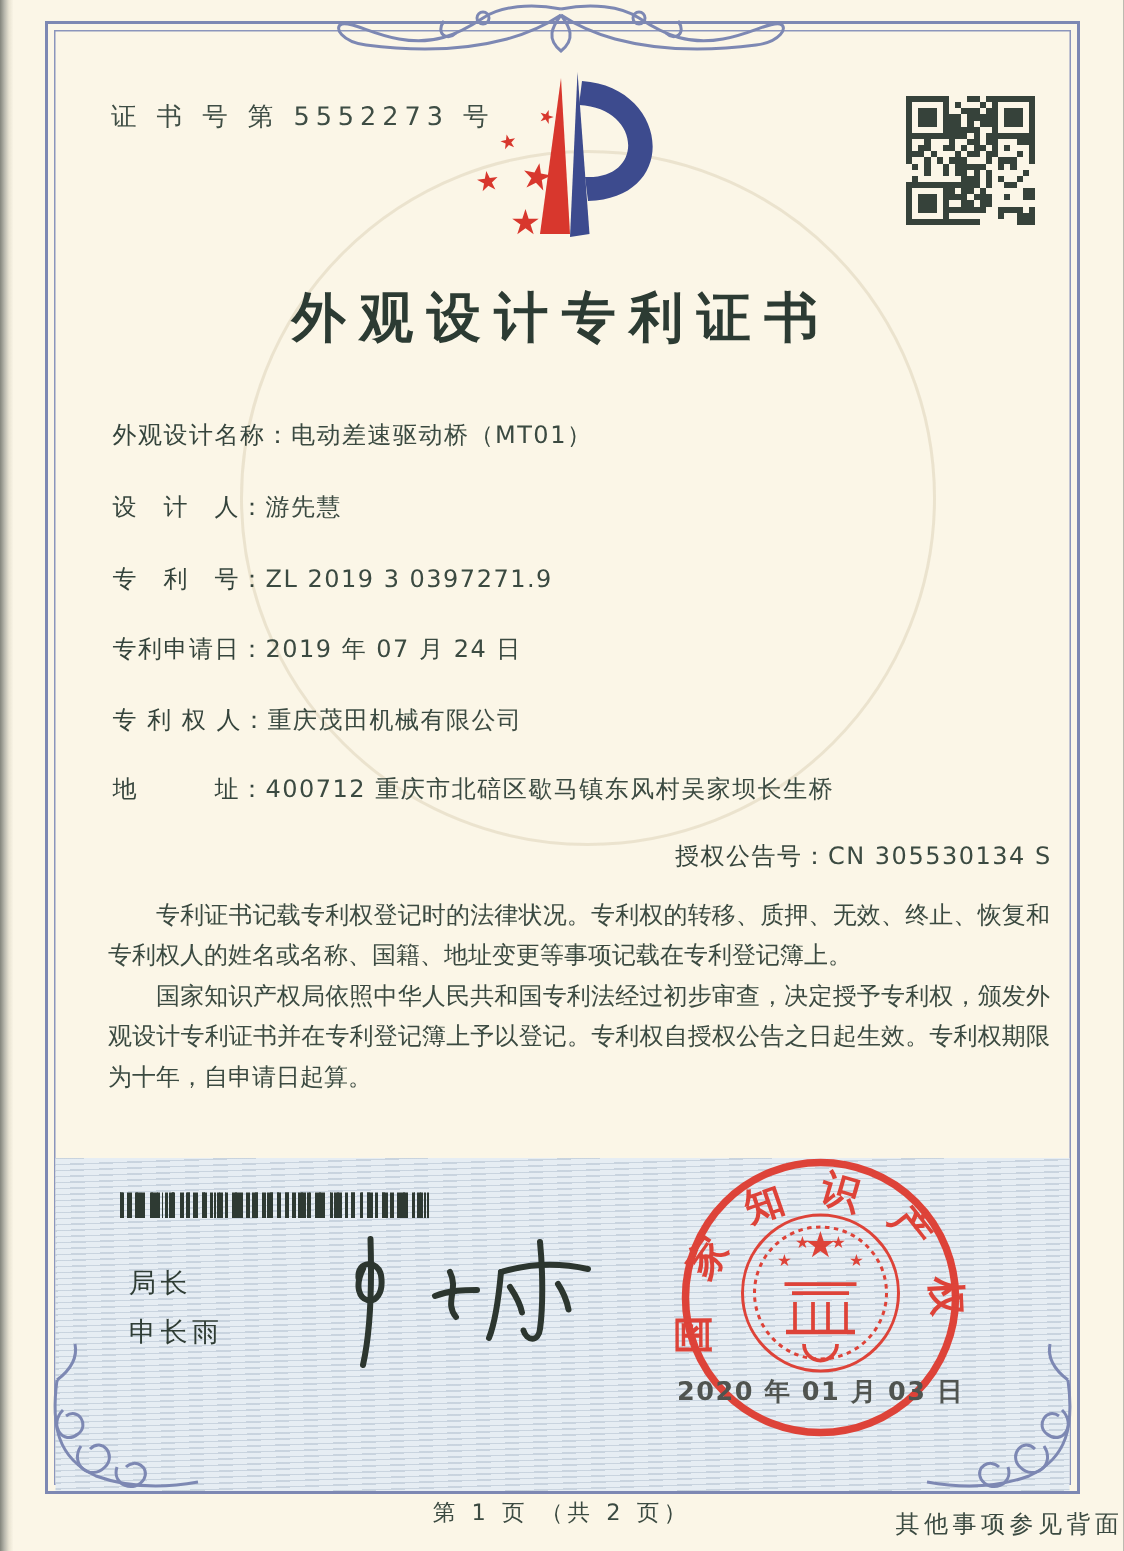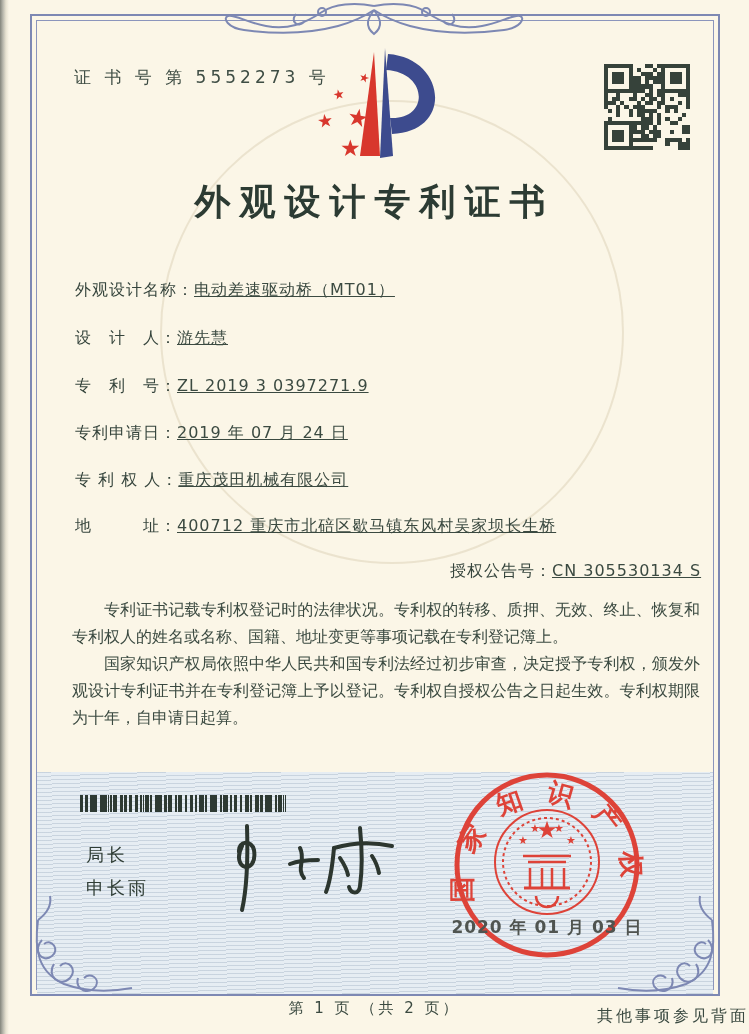--- a/index.html
+++ b/index.html
@@ -22,27 +22,27 @@
   .band{position:absolute;left:37px;right:36px;top:772px;height:222px;
     background:#e6edf3;
     background-image:repeating-linear-gradient(178deg, rgba(125,146,170,.28) 0 1px, rgba(0,0,0,0) 1px 4px);
     z-index:0;}
   .ornament{position:absolute;z-index:2;}
   .content{position:absolute;inset:0;z-index:3;}
 
   .cert-no{position:absolute;left:74px;top:66px;font-size:17px;letter-spacing:4px;color:#3e4d44;}
   .logo{position:absolute;left:298px;top:44px;}
   .qr{position:absolute;left:604px;top:64px;width:86px;height:86px;}
-  .doc-title{position:absolute;left:0;right:0;top:178px;text-align:center;
+  .doc-title{position:absolute;left:0;right:0;top:188px;text-align:center;
     font-size:36px;font-weight:bold;letter-spacing:9px;color:#2c3b33;
     font-family:"DejaVu Serif", serif;}
 
   .field-row{position:absolute;left:75px;font-size:16px;letter-spacing:1px;white-space:nowrap;}
   .field-label{color:#35443c;text-align:right;}
-  .field-value{color:#3b4a41;text-decoration:underline;}
+  .field-value{color:#3b4a41;}
   .grant-no{position:absolute;left:375px;top:0;}
 
   .body-text{position:absolute;left:72px;top:596px;width:628px;font-size:16px;line-height:27px;
     text-align:justify;color:#3b4a41;}
   .body-text p{margin:0;text-indent:2em;}
 
   .barcode{position:absolute;left:80px;top:795px;width:206px;height:17px;
     background-image:
       repeating-linear-gradient(90deg,#2e3a33 0 2px,rgba(0,0,0,0) 2px 5px),
       repeating-linear-gradient(90deg,#2e3a33 0 3px,rgba(0,0,0,0) 3px 11px),

